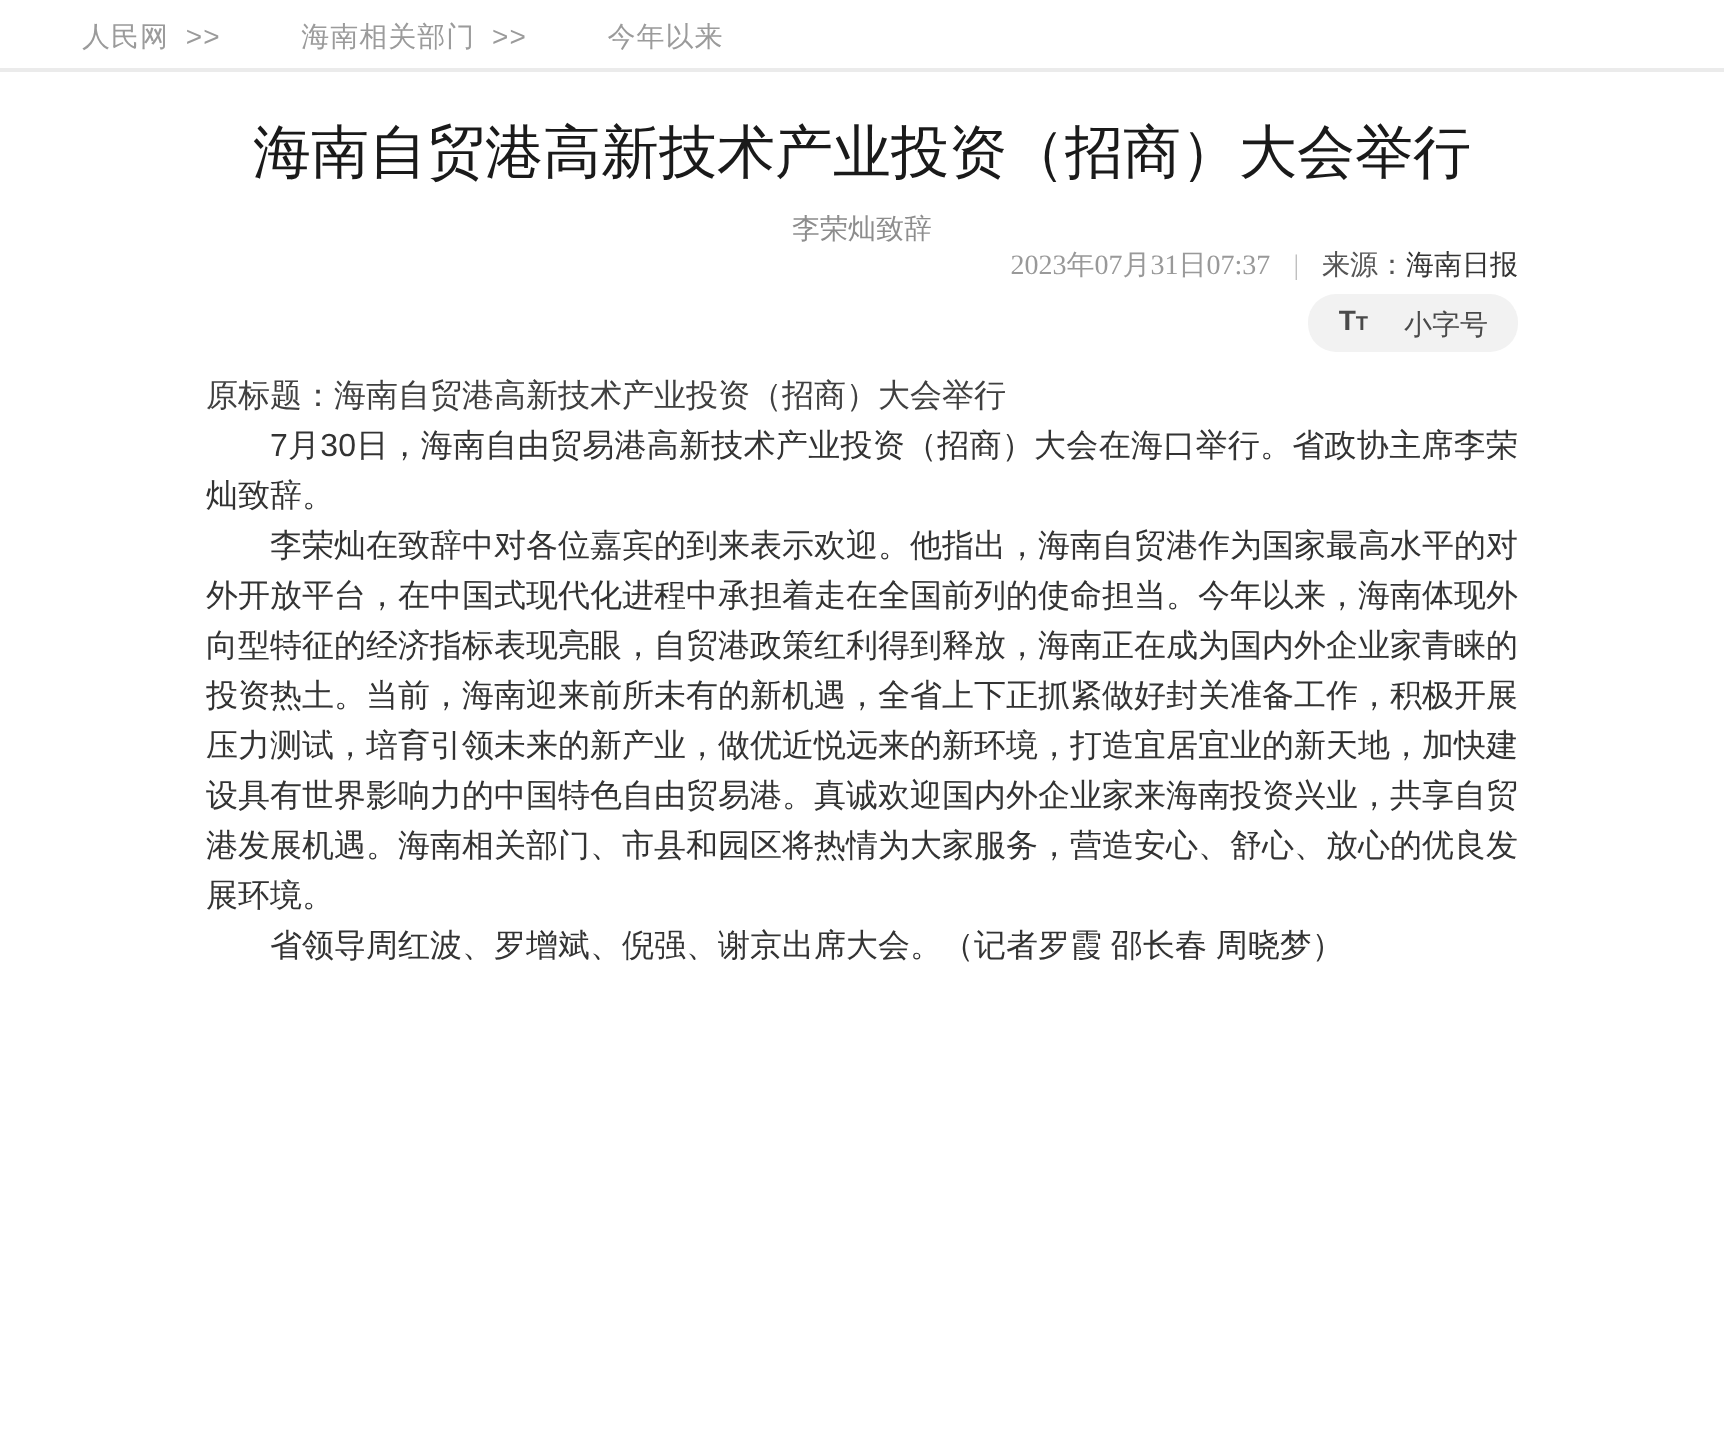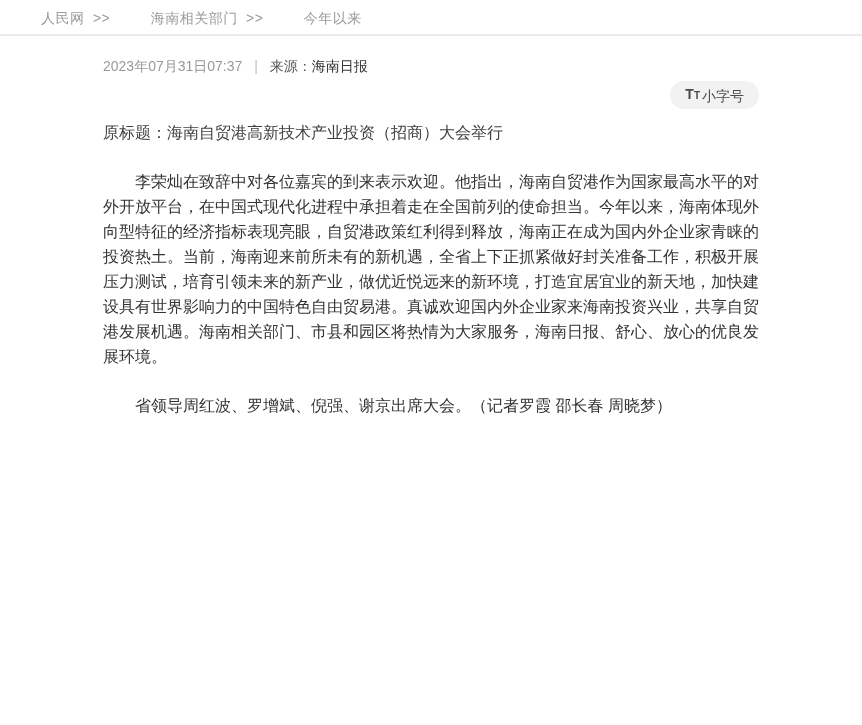--- a/index.html
+++ b/index.html
@@ -49,43 +49,43 @@
     text-align: center;
     line-height: 34px;
   }
   .article-subtitle {
     margin-top: 12px;
     text-align: center;
     font-size: 14px;
     color: #8d8d8d;
   }
   .article-meta {
-    margin-top: 22px;
-    text-align: left;
+    text-align: right;
     font-size: 14px;
     color: #999999;
+    font-family: Liberation Serif, serif;
   }
   .article-meta .pipe { margin: 0 8px; color: #c0c0c0; }
   .article-meta .source-label { color: #555; }
   .article-meta .source-link {
     color: #333;
     text-decoration: none;
     cursor: pointer;
   }
 
   
   .toolbar {
     margin-top: 5px;
     text-align: right;
     height: 26px;
   }
   .font-size-pill {
     display: inline-flex;
-    align-items: flex-end;
-    gap: 2px;
+    align-items: center;
+    gap: 18px;
     background: #f2f2f2;
     border: none;
     border-radius: 14px;
     padding: 5px 15px;
     font-size: 14px;
     color: #4a4a4a;
     font-family: inherit;
     cursor: pointer;
     line-height: 16px;
   }
@@ -94,21 +94,21 @@
 
   
   .article-body {
     margin-top: 0;
     font-size: 16px;
     line-height: 25px;
     color: #333333;
     text-align: justify;
   }
   .article-body p {
-    margin: 24px 0;
+    margin: 0 0;
     text-indent: 2em;
   }
   .article-body p.orig-title {
     margin-top: 13px;
     text-indent: 0;
     color: #404040;
   }
 </style>
 </head>
 <body>
@@ -118,34 +118,37 @@
   <span class="sep">&gt;&gt;</span>
   <a>海南相关部门</a>
   <span class="sep">&gt;&gt;</span>
   <a>今年以来</a>
 </div>
 
 <hr class="top-divider">
 
 <div class="content">
 
+  <h1 class="article-title">海南自贸港高新技术产业投资（招商）大会举行</h1>
 
+  <div class="article-subtitle">李荣灿致辞</div>
 
   <div class="article-meta">
     <span>2023年07月31日07:37</span>
     <span class="pipe">|</span>
     <span class="source-label">来源：</span><a class="source-link">海南日报</a>
   </div>
 
   <div class="toolbar">
     <button class="font-size-pill">
       <span class="tt-icon"><span>T</span><span class="tt-small">T</span></span>
       <span>小字号</span>
     </button>
   </div>
 
   <div class="article-body">
     <p class="orig-title">原标题：海南自贸港高新技术产业投资（招商）大会举行</p>
-    <p>李荣灿在致辞中对各位嘉宾的到来表示欢迎。他指出，海南自贸港作为国家最高水平的对外开放平台，在中国式现代化进程中承担着走在全国前列的使命担当。今年以来，海南体现外向型特征的经济指标表现亮眼，自贸港政策红利得到释放，海南正在成为国内外企业家青睐的投资热土。当前，海南迎来前所未有的新机遇，全省上下正抓紧做好封关准备工作，积极开展压力测试，培育引领未来的新产业，做优近悦远来的新环境，打造宜居宜业的新天地，加快建设具有世界影响力的中国特色自由贸易港。真诚欢迎国内外企业家来海南投资兴业，共享自贸港发展机遇。海南相关部门、市县和园区将热情为大家服务，海南日报、舒心、放心的优良发展环境。</p>
+    <p>7月30日，海南自由贸易港高新技术产业投资（招商）大会在海口举行。省政协主席李荣灿致辞。</p>
+    <p>李荣灿在致辞中对各位嘉宾的到来表示欢迎。他指出，海南自贸港作为国家最高水平的对外开放平台，在中国式现代化进程中承担着走在全国前列的使命担当。今年以来，海南体现外向型特征的经济指标表现亮眼，自贸港政策红利得到释放，海南正在成为国内外企业家青睐的投资热土。当前，海南迎来前所未有的新机遇，全省上下正抓紧做好封关准备工作，积极开展压力测试，培育引领未来的新产业，做优近悦远来的新环境，打造宜居宜业的新天地，加快建设具有世界影响力的中国特色自由贸易港。真诚欢迎国内外企业家来海南投资兴业，共享自贸港发展机遇。海南相关部门、市县和园区将热情为大家服务，营造安心、舒心、放心的优良发展环境。</p>
     <p>省领导周红波、罗增斌、倪强、谢京出席大会。（记者罗霞 邵长春 周晓梦）</p>
   </div>
 
 </div>
 
 </body></html>

